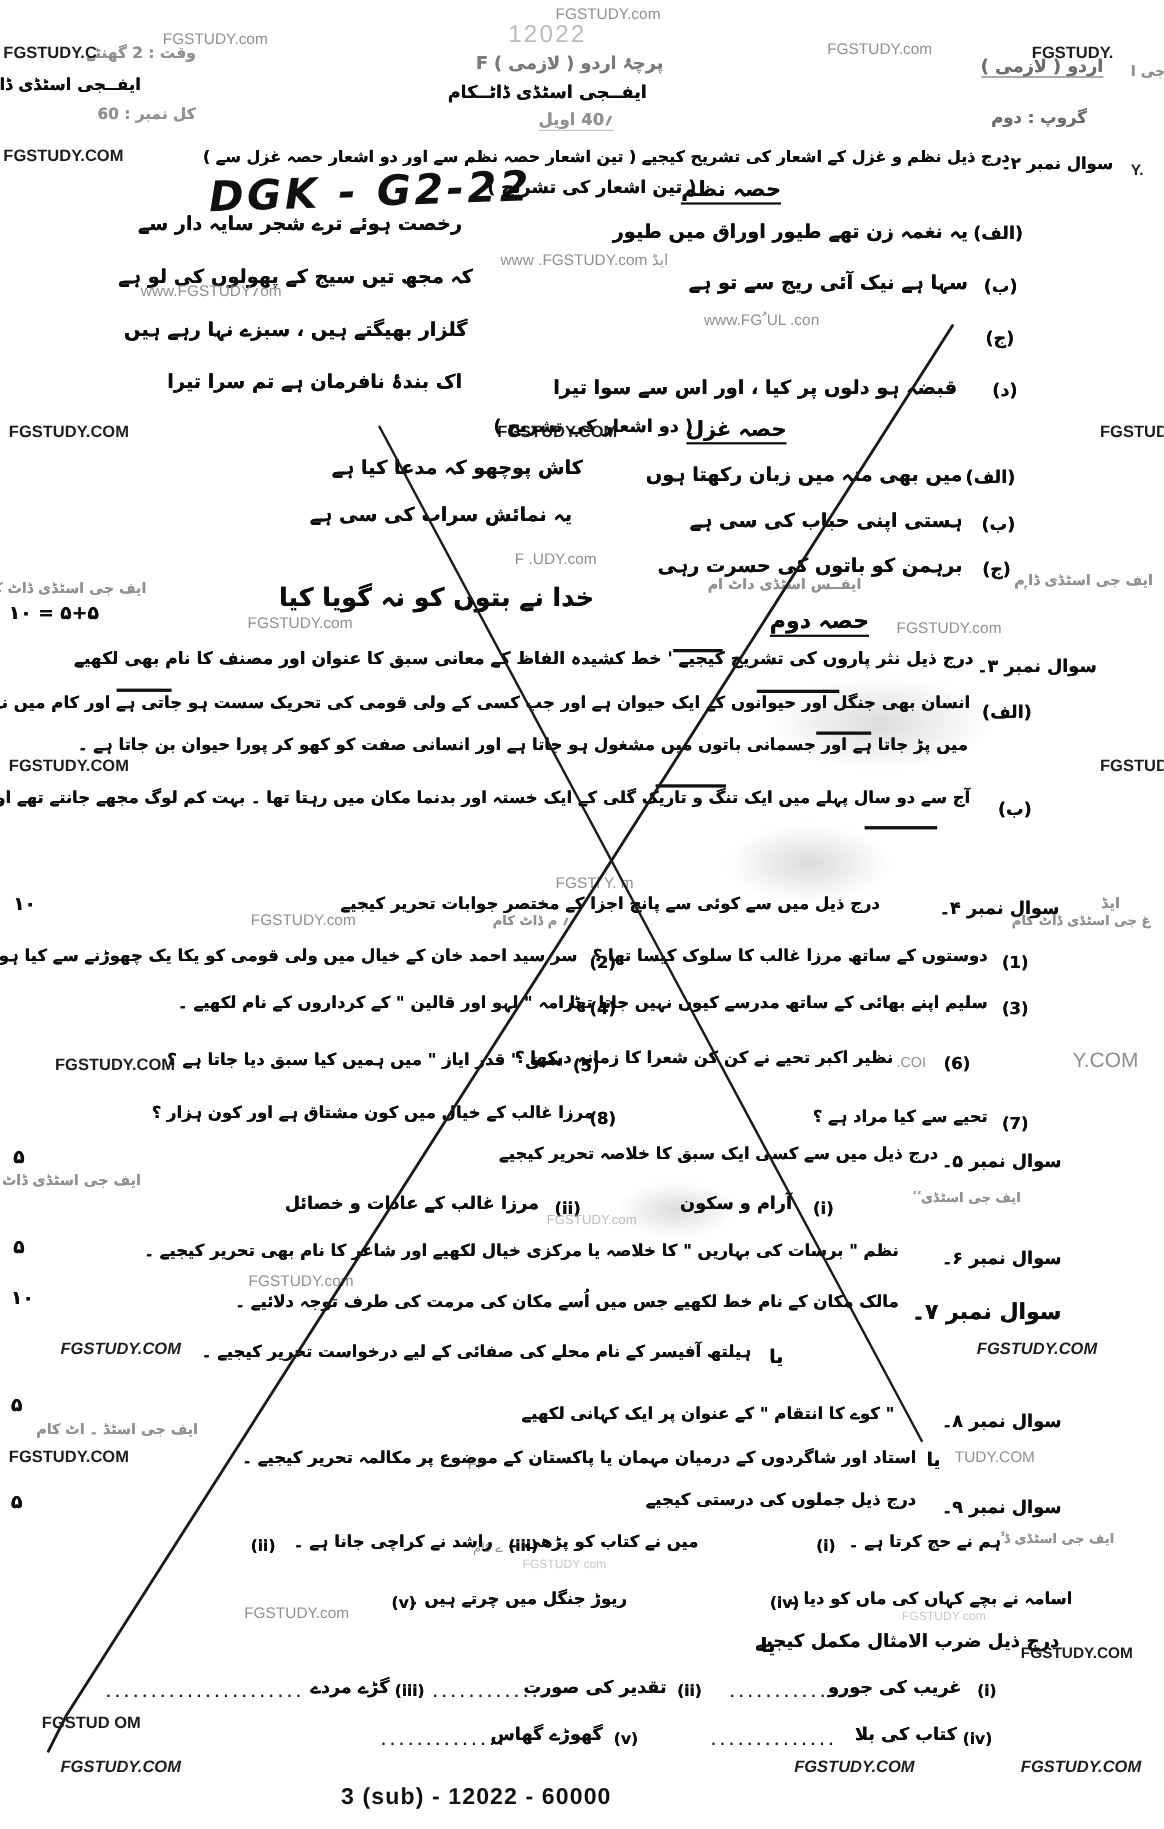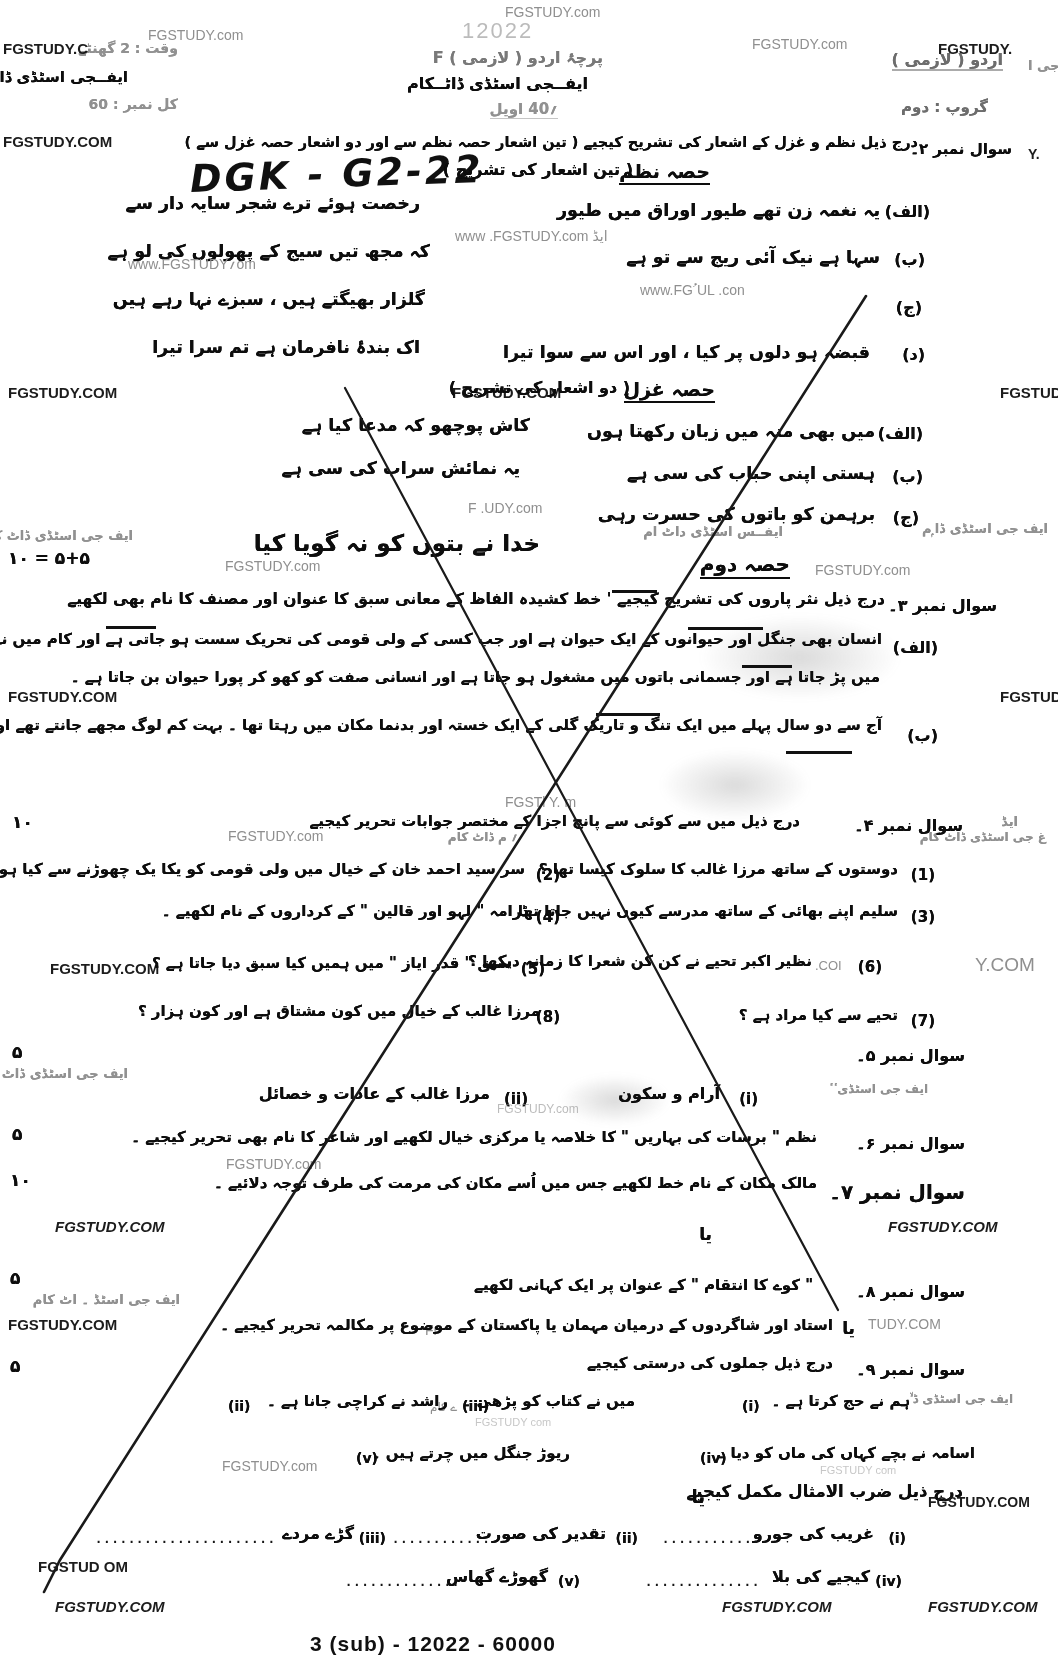--- a/index.html
+++ b/index.html
@@ -155,39 +155,41 @@
   <div class="abs u" style="right:246px;top:952px;font-size:15px;">نظیر اکبر تحیے نے کن کن شعرا کا زمانہ دیکھا ؟</div>
   <div class="abs wm" style="left:975px;top:954px;font-size:19px;">Y.COM</div>
 
   <div class="abs u" style="right:123px;top:1012px;font-size:15px;">(7)</div>
   <div class="abs u" style="right:160px;top:1006px;font-size:15px;">تحیے سے کیا مراد ہے ؟</div>
   <div class="abs u" style="right:498px;top:1008px;font-size:15px;">(8)</div>
   <div class="abs u" style="right:518px;top:1002px;font-size:15px;">مرزا غالب کے خیال میں کون مشتاق ہے اور کون ہزار ؟</div>
 
   <div class="abs u" style="left:12px;top:1042px;font-size:17px;">۵</div>
   <div class="abs u" style="right:93px;top:1046px;font-size:16px;">سوال نمبر ۵۔</div>
+  <div class="abs u" style="right:205px;top:1040px;font-size:15px;">درج ذیل میں سے کسی ایک سبق کا خلاصہ تحریر کیجیے</div>
   <div class="abs u ufaint" style="right:130px;top:1082px;font-size:12px;">ایف جی اسٹڈی ٔ ٔ</div>
   <div class="abs u" style="right:300px;top:1090px;font-size:15px;">(i)</div>
   <div class="abs u" style="right:338px;top:1084px;font-size:16px;">آرام و سکون</div>
   <div class="abs u" style="right:530px;top:1090px;font-size:15px;">(ii)</div>
   <div class="abs u" style="right:568px;top:1084px;font-size:16px;">مرزا غالب کے عادات و خصائل</div>
   <div class="abs wm" style="left:497px;top:1102px;font-size:12px;opacity:.6;">FGSTUDY.com</div>
   <div class="abs u ufaint" style="right:930px;top:1066px;font-size:13px;">ایف جی اسٹڈی ڈاٹ کام</div>
 
   <div class="abs u" style="left:12px;top:1124px;font-size:17px;">۵</div>
   <div class="abs u" style="right:93px;top:1134px;font-size:16px;">سوال نمبر ۶۔</div>
   <div class="abs u" style="right:241px;top:1128px;font-size:15px;">نظم " برسات کی بہاریں " کا خلاصہ یا مرکزی خیال لکھیے اور شاعر کا نام بھی تحریر کیجیے ۔</div>
   <div class="abs wm" style="left:226px;top:1156px;font-size:14px;">FGSTUDY.com</div>
 
   <div class="abs u" style="left:10px;top:1170px;font-size:17px;">۱۰</div>
   <div class="abs u" style="right:93px;top:1180px;font-size:20px;">سوال نمبر ۷۔</div>
   <div class="abs u" style="right:241px;top:1174px;font-size:15px;">مالک مکان کے نام خط لکھیے جس میں اُسے مکان کی مرمت کی طرف توجہ دلائیے ۔</div>
   <div class="abs wmb wmi" style="left:55px;top:1218px;font-size:15px;">FGSTUDY.COM</div>
   <div class="abs wmb wmi" style="left:888px;top:1218px;font-size:15px;">FGSTUDY.COM</div>
   <div class="abs u" style="right:346px;top:1224px;font-size:17px;">یا</div>
+  <div class="abs u" style="right:375px;top:1220px;font-size:15px;">ہیلتھ آفیسر کے نام محلے کی صفائی کے لیے درخواست تحریر کیجیے ۔</div>
 
   <div class="abs u" style="left:10px;top:1268px;font-size:17px;">۵</div>
   <div class="abs u" style="right:93px;top:1282px;font-size:16px;">سوال نمبر ۸۔</div>
   <div class="abs u" style="right:245px;top:1276px;font-size:15px;">" کوے کا انتقام " کے عنوان پر ایک کہانی لکھیے</div>
   <div class="abs u ufaint" style="right:878px;top:1292px;font-size:13px;">ایف جی اسٹڈ ۔ اٹ کام</div>
   <div class="abs wmb" style="left:8px;top:1316px;font-size:15px;">FGSTUDY.COM</div>
   <div class="abs wm" style="left:425px;top:1322px;font-size:14px;">Fr</div>
   <div class="abs u" style="right:203px;top:1318px;font-size:17px;">یا</div>
   <div class="abs u" style="right:225px;top:1316px;font-size:15px;">استاد اور شاگردوں کے درمیان مہمان یا پاکستان کے موضوع پر مکالمہ تحریر کیجیے ۔</div>
   <div class="abs wm" style="left:868px;top:1316px;font-size:14px;font-weight:400;text-align:right;">TUDY.COM</div>
@@ -221,31 +223,31 @@
   <div class="abs u" style="right:184px;top:1524px;font-size:16px;">غریب کی جورو</div>
   <div class="abs dots" style="left:662px;top:1532px;font-size:12px;">..............</div>
   <div class="abs u" style="right:420px;top:1530px;font-size:14px;">(ii)</div>
   <div class="abs u" style="right:452px;top:1524px;font-size:16px;">تقدیر کی صورت</div>
   <div class="abs dots" style="left:392px;top:1532px;font-size:12px;">..............</div>
   <div class="abs u" style="right:672px;top:1530px;font-size:14px;">(iii)</div>
   <div class="abs u" style="right:704px;top:1524px;font-size:16px;">گڑے مردے</div>
   <div class="abs dots" style="left:95px;top:1532px;font-size:12px;">......................</div>
 
   <div class="abs u" style="right:156px;top:1573px;font-size:14px;">(iv)</div>
-  <div class="abs u" style="right:188px;top:1567px;font-size:16px;">کیجیے کی بلا</div>
+  <div class="abs u" style="right:188px;top:1567px;font-size:16px;">کتاب کی بلا</div>
   <div class="abs dots" style="left:645px;top:1575px;font-size:12px;">..............</div>
   <div class="abs u" style="right:478px;top:1573px;font-size:14px;">(v)</div>
   <div class="abs u" style="right:510px;top:1567px;font-size:16px;">گھوڑے گھاس</div>
   <div class="abs dots" style="left:345px;top:1575px;font-size:12px;">..............</div>
 
   <div class="abs wmb" style="left:38px;top:1558px;font-size:15px;">FGSTUD OM</div>
   <div class="abs wmb wmi" style="left:55px;top:1598px;font-size:15px;">FGSTUDY.COM</div>
   <div class="abs wmb wmi" style="left:722px;top:1598px;font-size:15px;">FGSTUDY.COM</div>
   <div class="abs wmb wmi" style="left:928px;top:1598px;font-size:15px;">FGSTUDY.COM</div>
 
-  <div class="abs" style="left:310px;top:1622px;font-size:21px;font-weight:800;color:#101010;font-family:'Liberation Sans','DejaVu Sans',sans-serif;letter-spacing:1px;margin-top:10px;">3 (sub) - 12022 - 60000</div>
+  <div class="abs" style="left:310px;top:1622px;font-size:21px;font-weight:800;color:#101010;font-family:'Liberation Sans','DejaVu Sans',sans-serif;letter-spacing:1px;">3 (sub) - 12022 - 60000</div>
 
   <svg class="strikes" width="1058" height="1663" viewBox="0 0 1058 1663">
     <polyline points="866,296 60,1560 44,1592" fill="none" stroke="#1a1a1a" stroke-width="2.6" stroke-linecap="round"></polyline>
     <line x1="345" y1="388" x2="838" y2="1310" stroke="#1a1a1a" stroke-width="2.2" stroke-linecap="round"></line>
   </svg>
 
 </div>
 
 </body></html>

